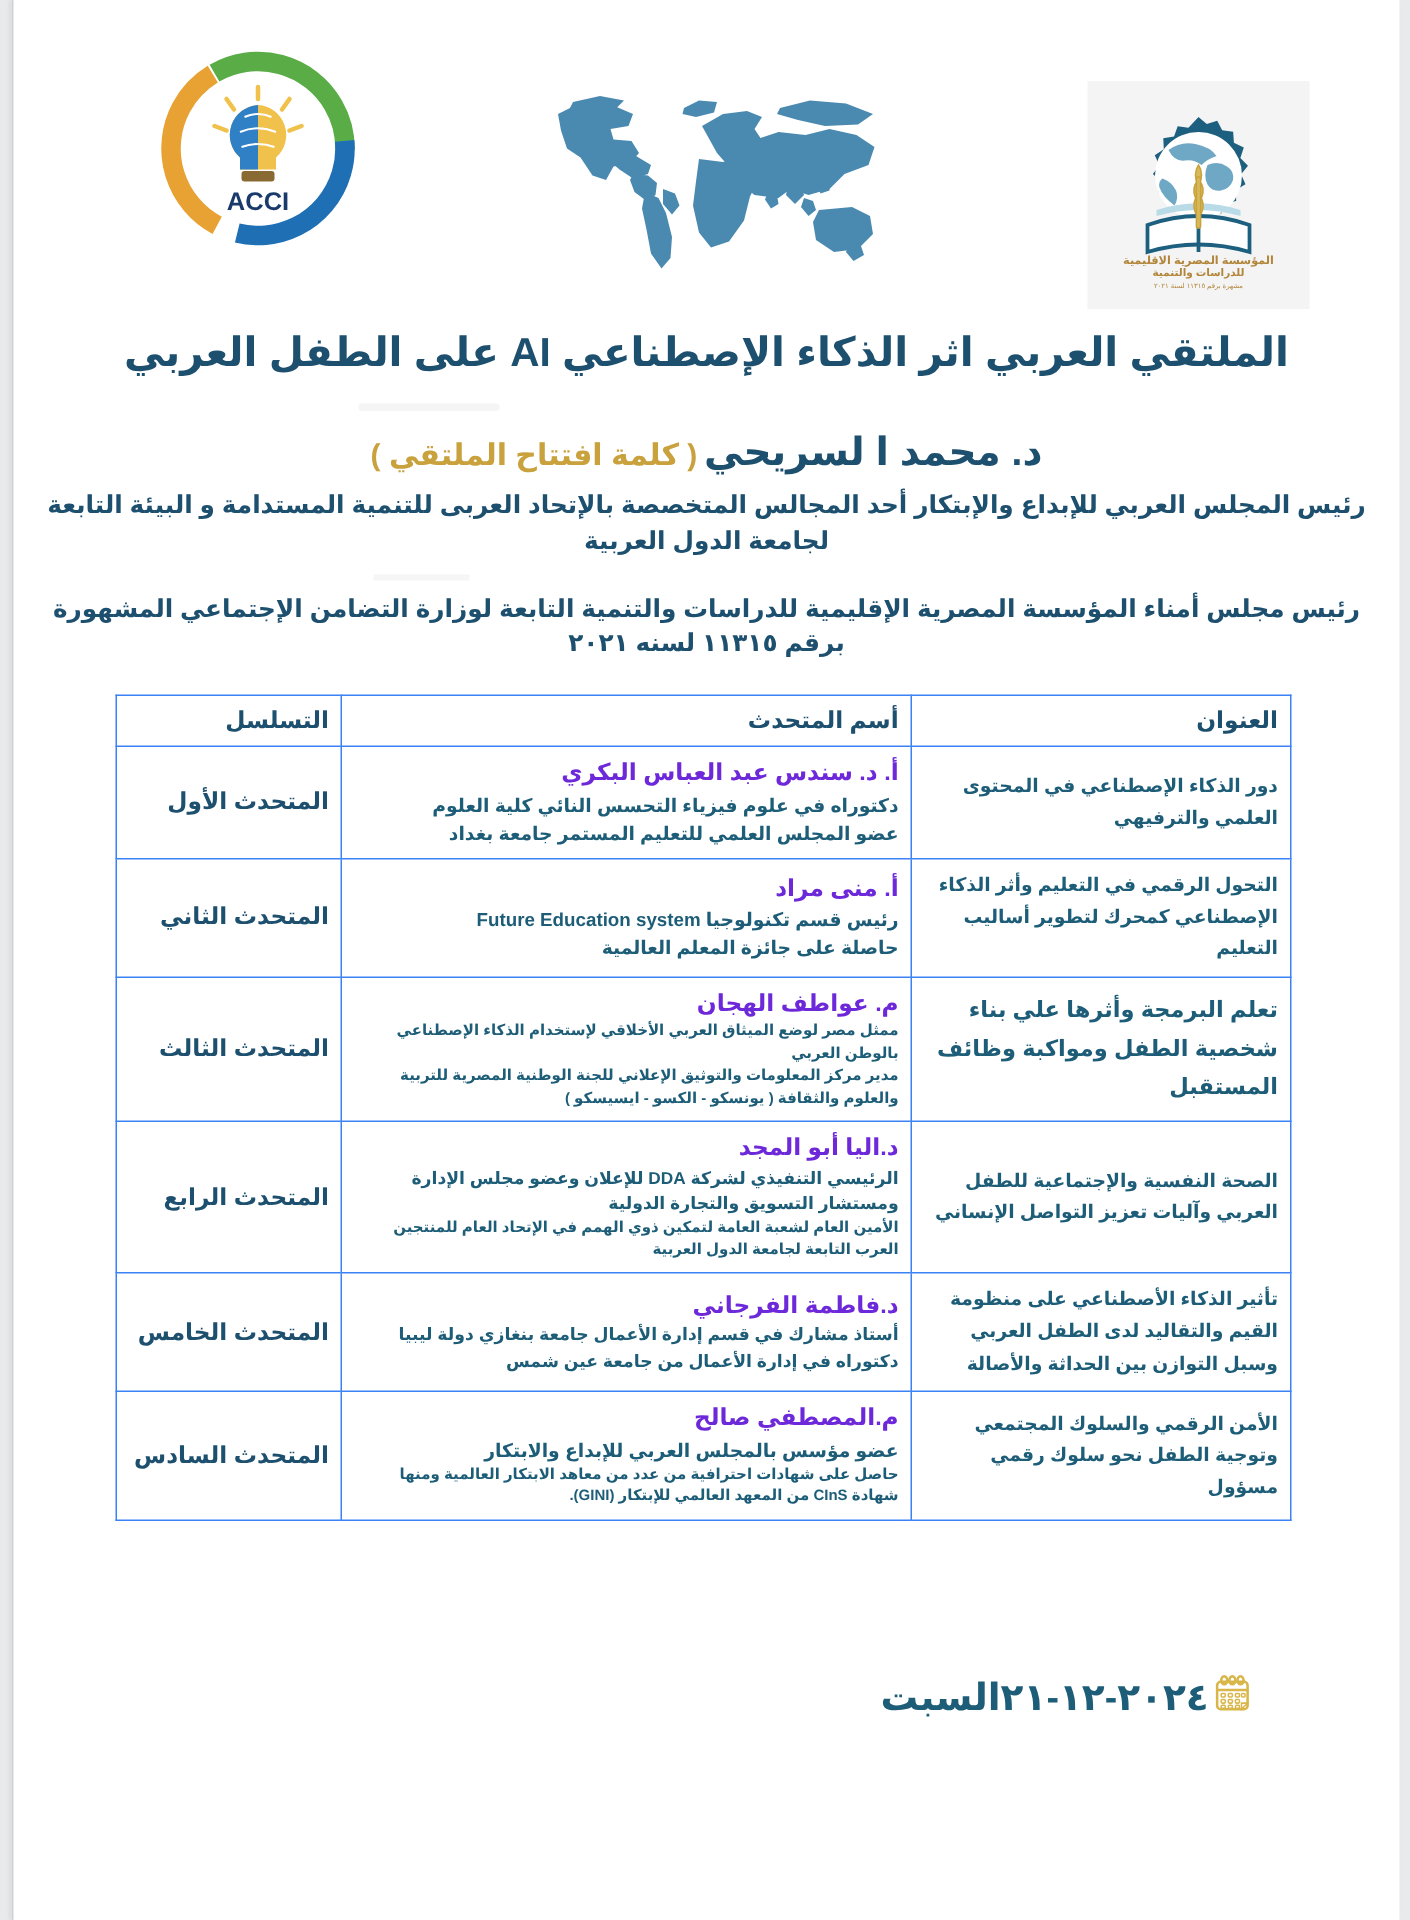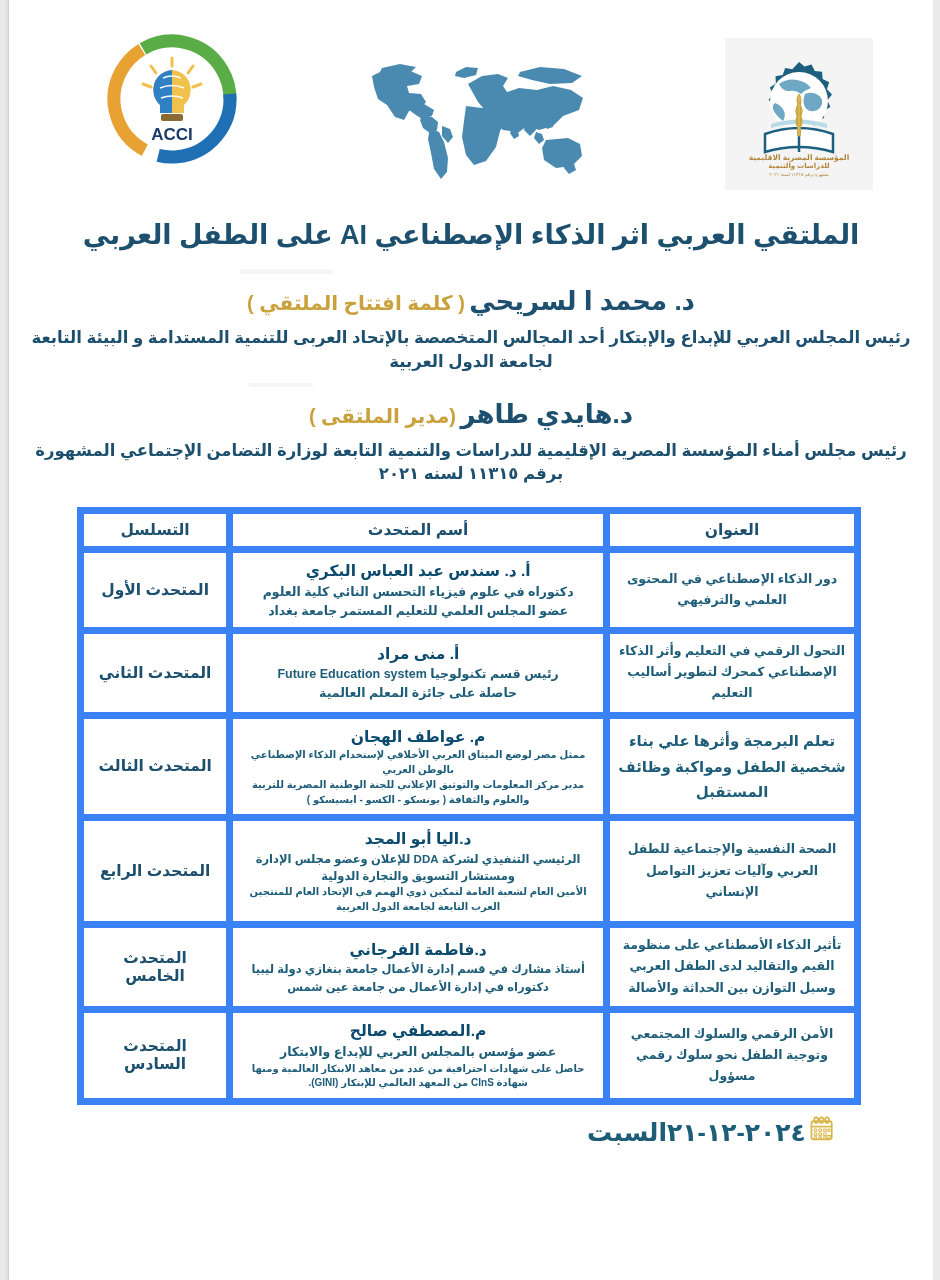--- a/index.html
+++ b/index.html
@@ -16,21 +16,21 @@
     background:#ffffff;
     border-left:1px solid #cfd2d6;
     box-shadow:-2px 0 3px rgba(0,0,0,.06);
     overflow:hidden;
   }
 
   
   .logo-row{position:relative;height:205px;}
 
   .logo-left{
-    position:absolute;left:auto;right:60px;top:38px;
+    position:absolute;left:auto;right:60px;top:54px;
     width:148px;height:152px;background:#f4f4f4;
     display:flex;align-items:center;justify-content:center;
   }
   .logo-left svg{display:block;}
 
   .worldmap{
     position:absolute;left:351px;top:58px;
     width:230px;height:122px;
   }
   .worldmap svg{display:block;width:100%;height:100%;}
@@ -79,38 +79,39 @@
   .spacer-rule{height:4px;background:#f6f6f6;margin:10px 620px 0 240px;}
 
   
   .tbl-wrap{margin:22px 72px 0 68px;}
   table.agenda{
     width:100%;border-collapse:collapse;
     border:1px solid #9aa0a6;
     table-layout:fixed;
   }
   table.agenda th,table.agenda td{
-    border:7px solid #3b82f6;
+    border:1px solid #3b82f6;
     vertical-align:middle;
     padding:7px 8px;
+    text-align:right;
   }
   col.c-seq{width:19.2%;}
   col.c-spk{width:48.5%;}
   col.c-ttl{width:32.3%;}
 
   th.hd{
     color:#1d4f6e;font-size:15.5px;font-weight:bold;
     text-align:center;padding:8px 4px;
   }
   td.seq{
     color:#1d4f6e;font-size:15.5px;font-weight:bold;text-align:center;
   }
   td.spk{text-align:center;}
   .spk-name{
-    color:#0c4a6e;font-size:15.5px;font-weight:bold;line-height:1.4;
+    color:#6d28d9;font-size:15.5px;font-weight:bold;line-height:1.4;
   }
   .spk-bio{
     color:#1d5d78;font-weight:bold;line-height:1.45;margin-top:1px;
   }
   .bio-lg{font-size:12.5px;}
   .bio-md{font-size:11.5px;}
   .bio-sm{font-size:10px;}
   td.ttl{
     color:#1d5d78;font-weight:bold;text-align:center;line-height:1.7;
   }
@@ -230,24 +231,20 @@
     <div class="host-line">
       <span class="host-name">د. محمد ا لسريحي</span>
       <span class="host-role">( كلمة افتتاح الملتقي )</span>
     </div>
     <div class="host-desc">رئيس المجلس العربي للإبداع والإبتكار أحد المجالس المتخصصة بالإتحاد العربى للتنمية المستدامة و البيئة التابعة لجامعة الدول العربية</div>
   </div>
 
   <div class="spacer-rule"></div>
 
   <div class="host-block">
-    <div class="host-line">
-      <span class="host-name">د.هايدي طاهر</span>
-      <span class="host-role">(مدير الملتقى )</span>
-    </div>
     <div class="host-desc">رئيس مجلس أمناء المؤسسة المصرية الإقليمية للدراسات والتنمية التابعة لوزارة التضامن الإجتماعي المشهورة برقم ١١٣١٥ لسنه ٢٠٢١</div>
   </div>
 
   <div class="tbl-wrap">
     <table class="agenda">
       <colgroup>
           <col class="c-ttl">
           <col class="c-spk">
           <col class="c-seq">
         </colgroup>

